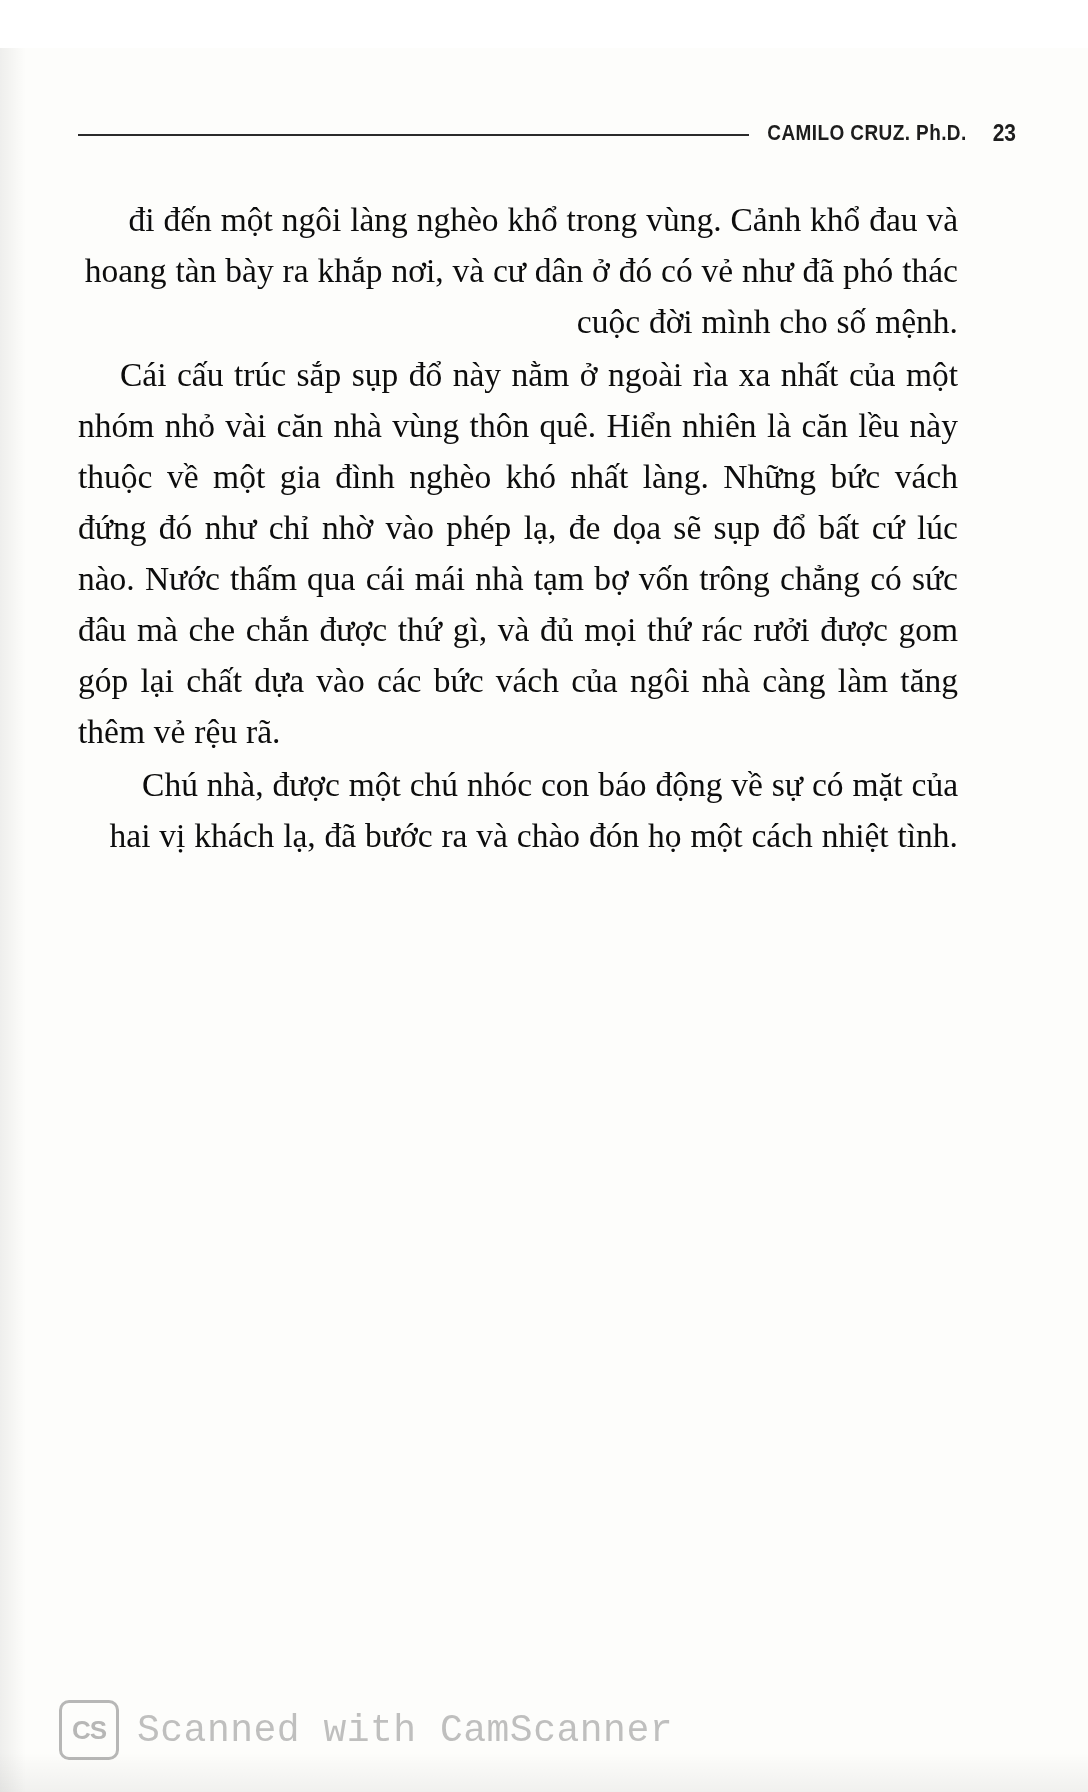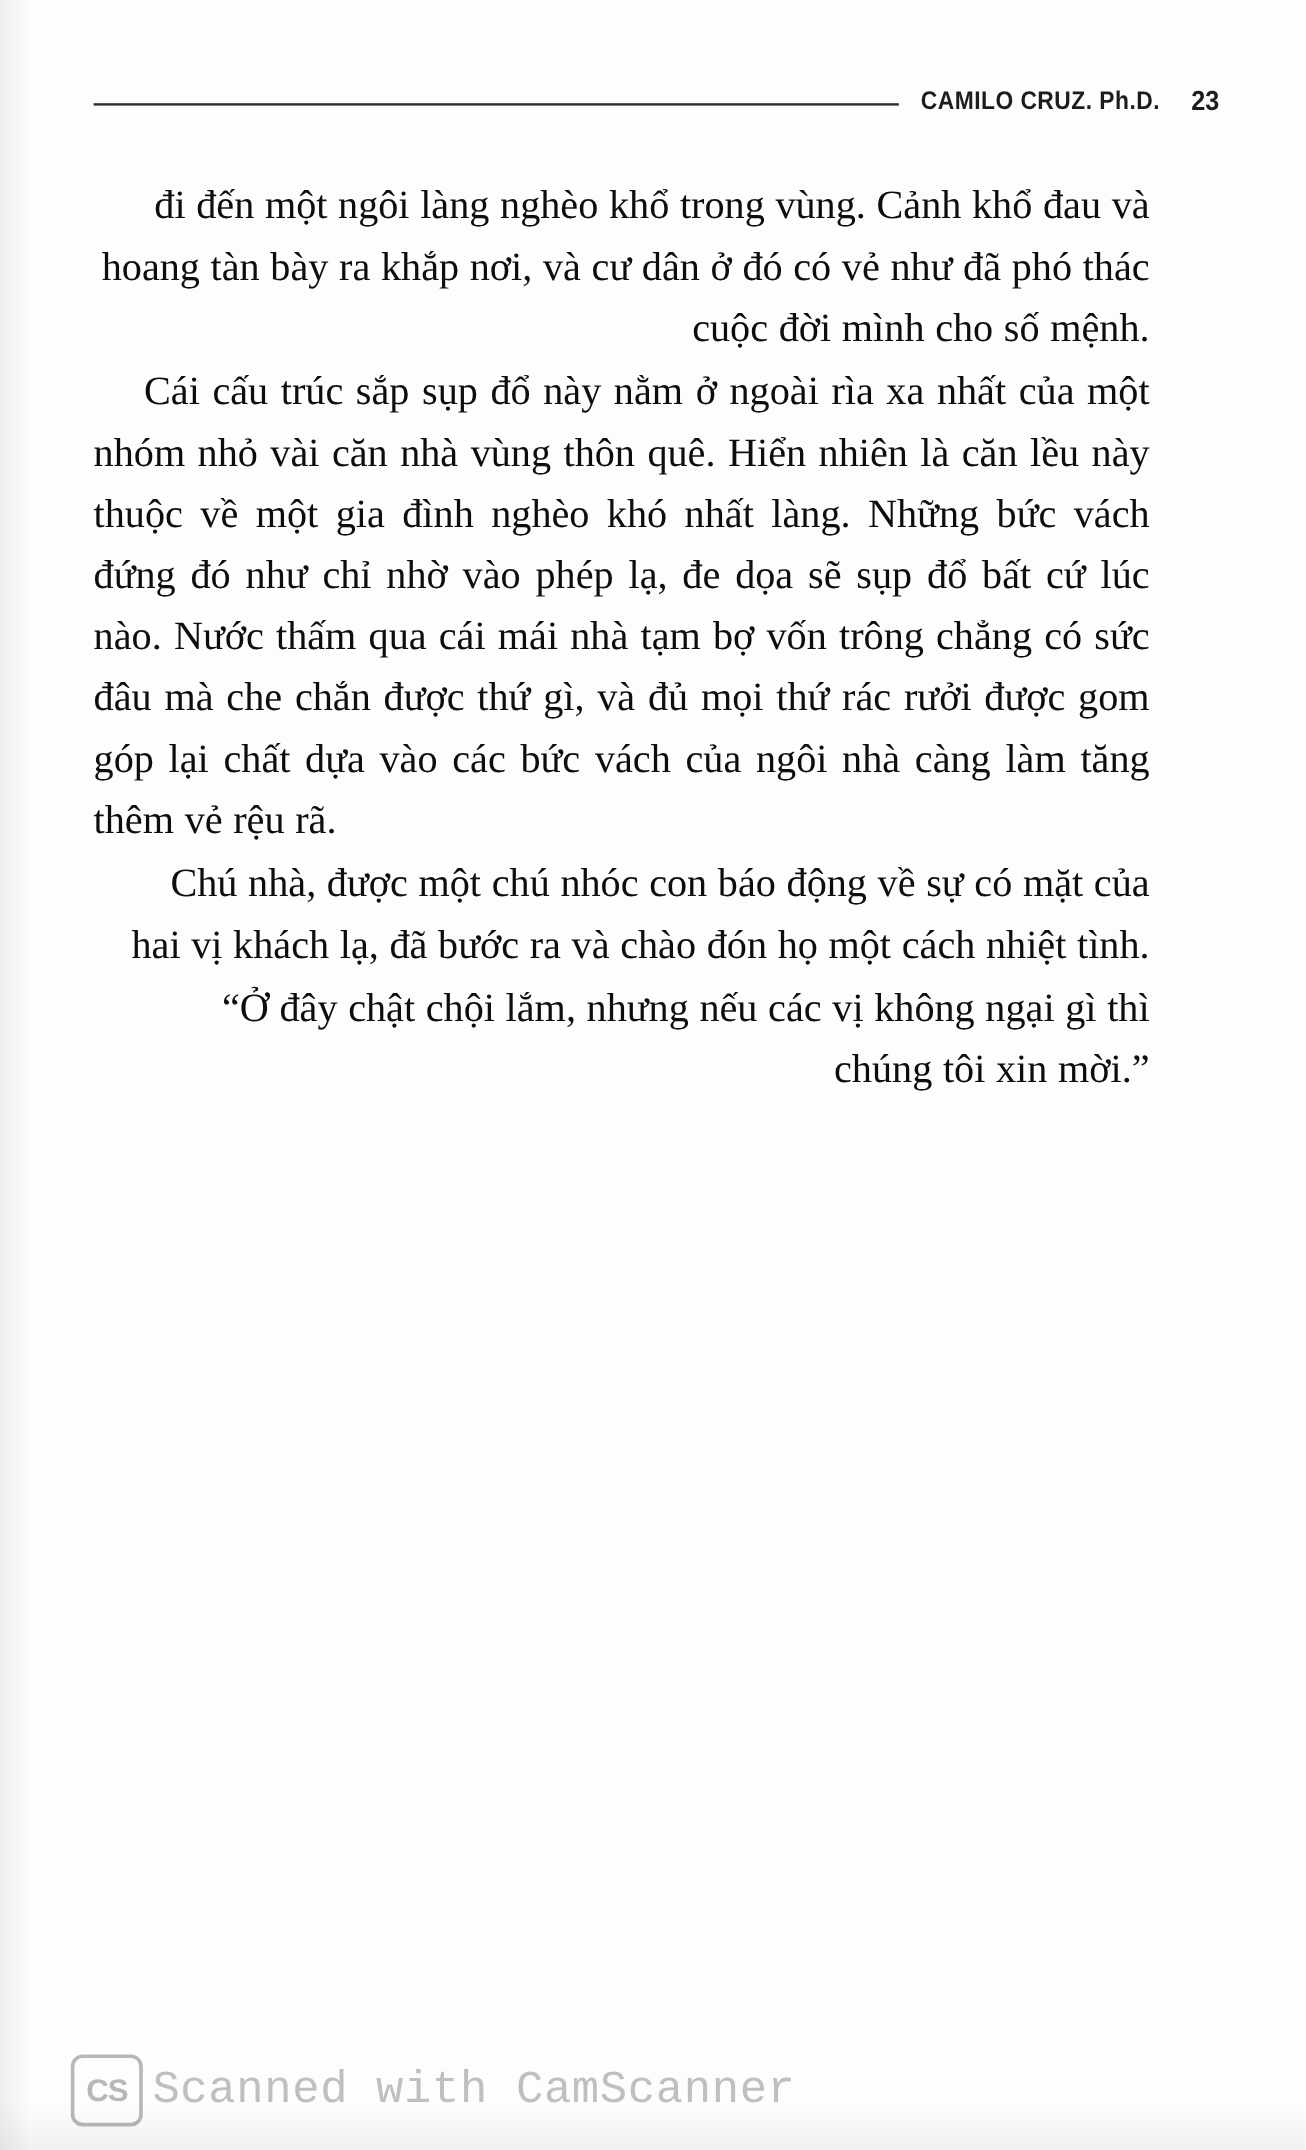--- a/index.html
+++ b/index.html
@@ -12,20 +12,21 @@
     height: 1792px;
     position: relative;
     font-family: "Liberation Serif", serif;
     color: #111111;
     overflow: hidden;
   }
   .page {
     position: absolute;
     inset: 0;
     background: #fdfdfb;
+    margin-top: 48px;
   }
 
   
   .header {
     position: absolute;
     top: 68px;
     left: 78px;
     right: 72px;
     height: 34px;
     display: flex;
@@ -76,24 +77,24 @@
     text-indent: 42px;
   }
   p.last-line-left {
     text-align: right;
   }
 
   
   .watermark {
     position: absolute;
     left: 34px;
-    bottom: 20px;
+    bottom: 32px;
     display: flex;
     align-items: center;
-    gap: 8px;
+    gap: 18px;
     opacity: 0.62;
     padding-left: 25px;
   }
   .cs-badge {
     width: 54px;
     height: 54px;
     border: 3px solid #8d8d8d;
     border-radius: 10px;
     display: flex;
     align-items: center;
@@ -135,21 +136,20 @@
   <div class="header">
     <div class="header-rule"></div>
     <div class="header-text">CAMILO CRUZ. Ph.D.</div>
     <div class="header-page">23</div>
   </div>
 
   <div class="content">
     <p class="para last-line-left">đi đến một ngôi làng nghèo khổ trong vùng. Cảnh khổ đau và hoang tàn bày ra khắp nơi, và cư dân ở đó có vẻ như đã phó thác cuộc đời mình cho số mệnh.</p>
     <p class="para indent">Cái cấu trúc sắp sụp đổ này nằm ở ngoài rìa xa nhất của một nhóm nhỏ vài căn nhà vùng thôn quê. Hiển nhiên là căn lều này thuộc về một gia đình nghèo khó nhất làng. Những bức vách đứng đó như chỉ nhờ vào phép lạ, đe dọa sẽ sụp đổ bất cứ lúc nào. Nước thấm qua cái mái nhà tạm bợ vốn trông chẳng có sức đâu mà che chắn được thứ gì, và đủ mọi thứ rác rưởi được gom góp lại chất dựa vào các bức vách của ngôi nhà càng làm tăng thêm vẻ rệu rã.</p>
     <p class="para indent last-line-left">Chú nhà, được một chú nhóc con báo động về sự có mặt của hai vị khách lạ, đã bước ra và chào đón họ một cách nhiệt tình.</p>
-    <p class="para indent last-line-left">“Ở đây chật chội lắm, nhưng nếu các vị không ngại gì thì chúng tôi xin mời.”</p>
   </div>
 
   <div class="watermark">
     <div class="cs-badge">CS</div>
     <div class="cs-text">Scanned with CamScanner</div>
   </div>
 
   <div class="scan-edge-left"></div>
   <div class="scan-edge-bottom"></div>
 </div>

